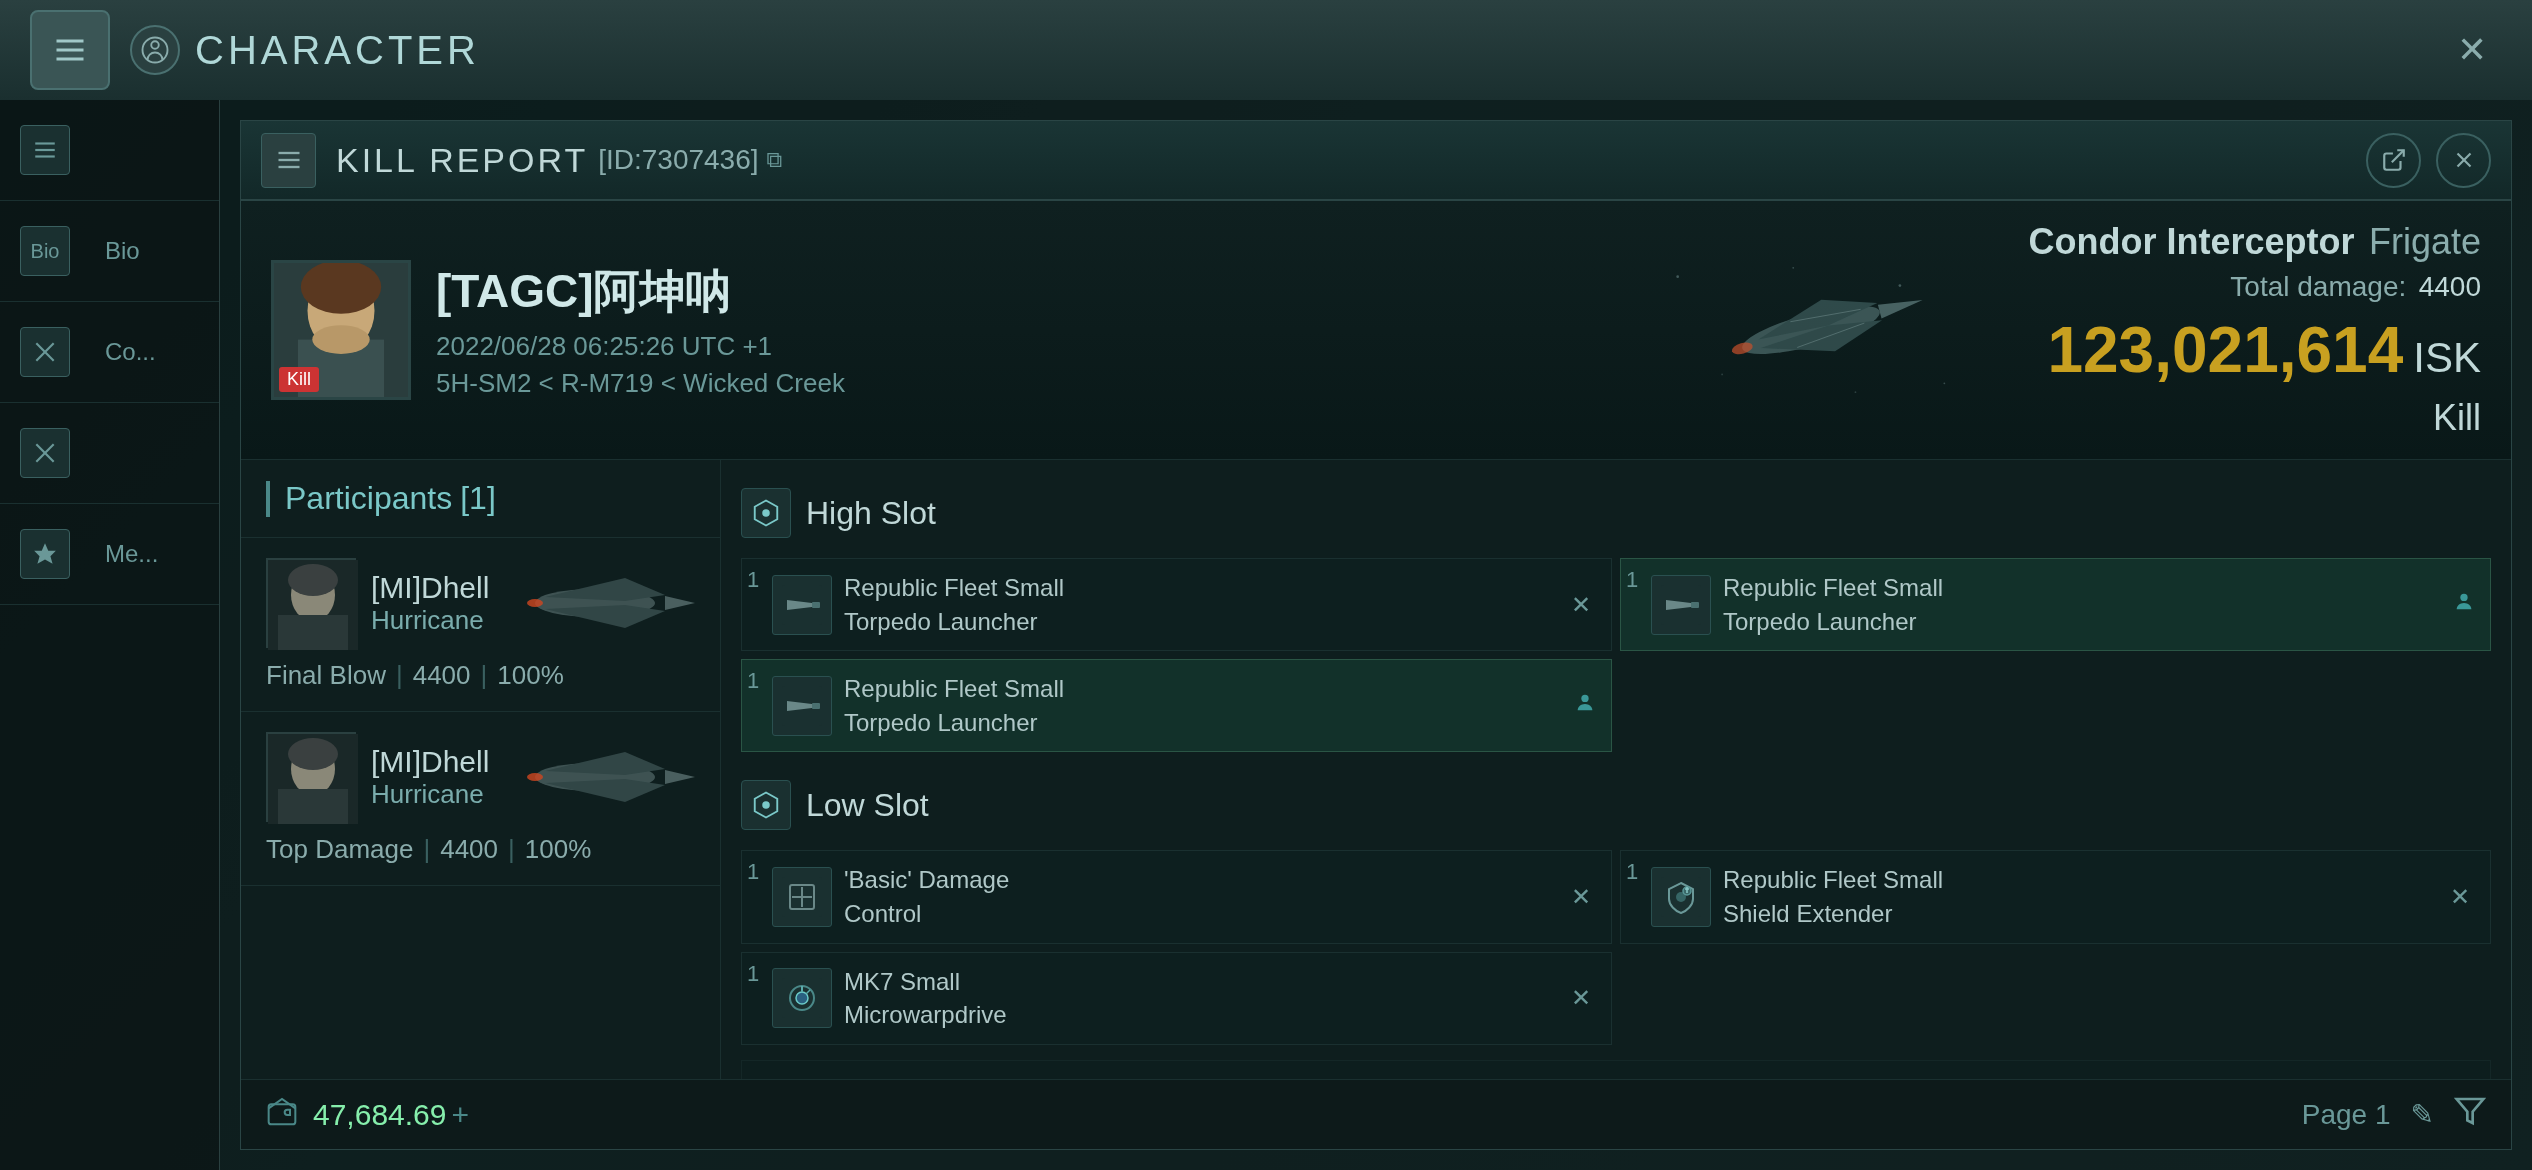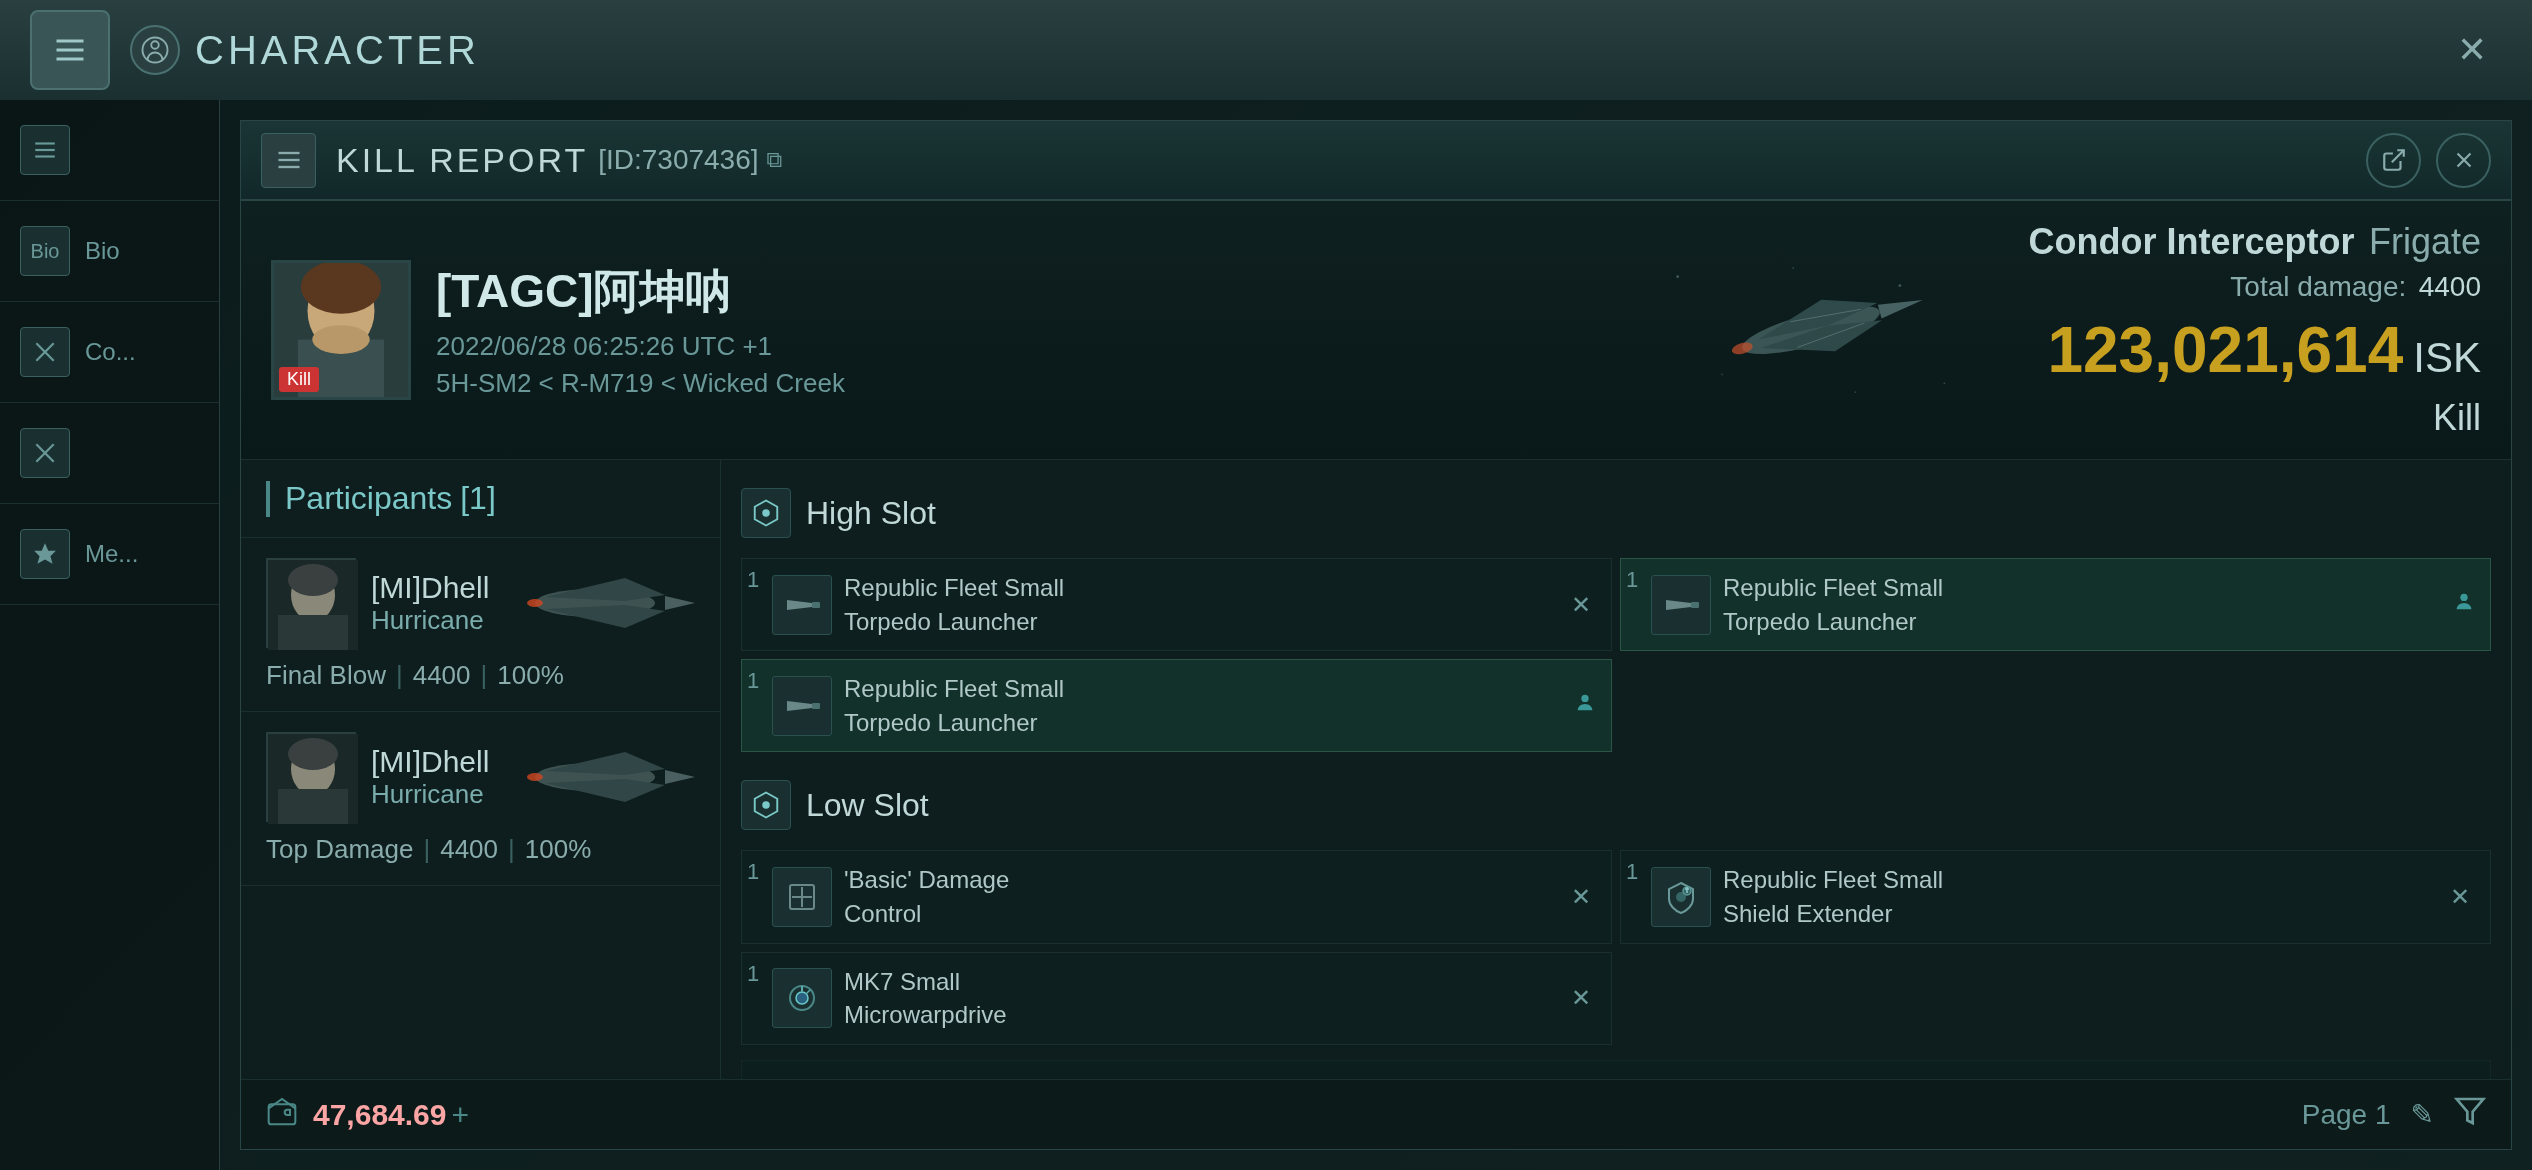--- a/index.html
+++ b/index.html
@@ -80,20 +80,21 @@
       flex-direction: column;
     }
 
     .sidebar-item {
       display: flex; align-items: center;
       padding: 25px 20px;
       color: #6a9898;
       font-size: 28px;
       cursor: pointer;
       border-bottom: 1px solid #1a3030;
+      gap: 20px;
     }
 
     .sidebar-icon {
       width: 50px; height: 50px;
       background: #1a3030;
       border: 1px solid #3a6060;
       border-radius: 4px;
       display: flex; align-items: center; justify-content: center;
       margin-right: 15px;
     }
@@ -496,23 +497,22 @@
       flex-shrink: 0;
     }
 
     .footer-icon {
       color: #4a8888;
       font-size: 30px;
       margin-right: 15px;
     }
 
     .footer-value {
-      color: #fca5a5;
+      color: #86efac;
       font-size: 30px;
-      font-weight: bold;
     }
 
     .footer-plus {
       color: #4a8888;
       font-size: 30px;
       margin-left: 5px;
     }
 
     .footer-right {
       margin-left: auto;

